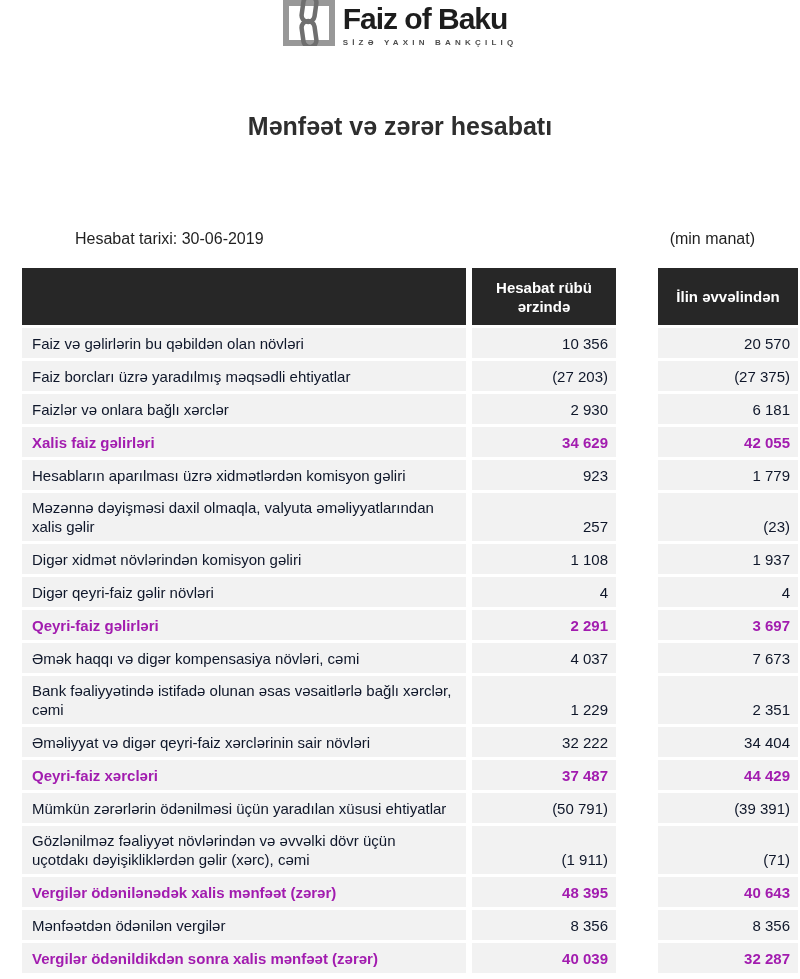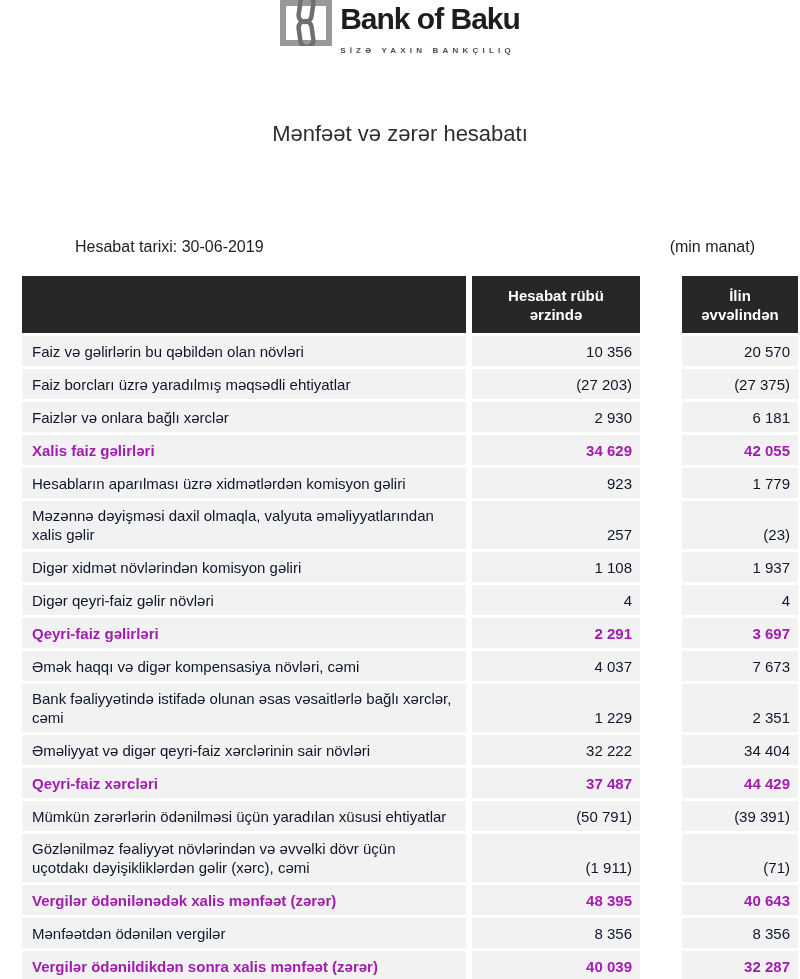--- a/index.html
+++ b/index.html
@@ -8,32 +8,32 @@
     font-family:"Liberation Sans", sans-serif; box-sizing:border-box;
     margin:0 auto; position:relative;
   }
 
   
   .logo-block { display:flex; justify-content:center; padding-top:0; }
   .logo-inner { display:flex; align-items:flex-start; gap:8px; }
   .logo-icon svg { display:block; }
   .logo-text { padding-top:2px; }
   .brand { font-size:30px; font-weight:bold; color:#1d1d1d; line-height:34px; letter-spacing:-1px; }
-  .tagline { font-size:8px; font-weight:bold; letter-spacing:4.2px; color:#4d4d4d; margin-top:10px; white-space:nowrap; }
+  .tagline { font-size:8px; font-weight:bold; letter-spacing:4.2px; color:#4d4d4d; margin-top:2px; white-space:nowrap; }
 
   
-  .title { text-align:center; font-size:22px; font-weight:400; color:#2e2e2e; margin:64px 0 0 0; line-height:30px; }
+  .title { text-align:center; font-size:25px; font-weight:700; color:#2e2e2e; margin:64px 0 0 0; line-height:30px; }
   .meta { display:flex; justify-content:space-between; margin-top:88px; padding:0 45px 0 75px; font-size:16px; color:#1f1f1f; line-height:20px; }
 
   
   .pl-table { margin:19px 2px 0 22px; width:776px; }
   .thead, .trow { display:flex; column-gap:6px; margin-bottom:3px; }
   .cell { box-sizing:border-box; }
   .label-col { width:444px; }
-  .num-col1 { width:168px; }
+  .num-col1 { width:144px; }
   .num-col2 { flex:1;margin-left:36px; }
 
   .thead .cell {
     background:var(--header-bg,#272727); color:#ffffff; font-weight:bold;
     font-size:15px; line-height:19px; height:57px;
     display:flex; align-items:center; justify-content:center;
     text-align:center; padding:0 14px;
   }
 
   .trow .cell { background:var(--row-bg,#f2f2f2); font-size:15px; line-height:19px; color:#0f172a; }
@@ -51,21 +51,21 @@
       <span class="logo-icon">
         <svg width="52" height="46" viewBox="0 0 52 46" xmlns="http://www.w3.org/2000/svg">
           <rect x="3" y="3" width="46" height="40" fill="#ffffff" stroke="#989898" stroke-width="6"></rect>
           <g fill="none" stroke="#6f6f6f" stroke-width="4.5">
             <rect x="19.5" y="-4" width="13" height="26" rx="6.5" transform="rotate(8 26 9)"></rect>
             <rect x="19.5" y="21" width="13" height="26" rx="6.5" transform="rotate(-8 26 34)"></rect>
           </g>
         </svg>
       </span>
       <div class="logo-text">
-        <div class="brand">Bank of Baku</div>
+        <div class="brand">Faiz of Baku</div>
         <div class="tagline">SİZƏ YAXIN BANKÇILIQ</div>
       </div>
     </div>
   </div>
 
   <h1 class="title">Mənfəət və zərər hesabatı</h1>
 
   <div class="meta">
     <span>Hesabat tarixi: 30-06-2019</span>
     <span>(min manat)</span>

